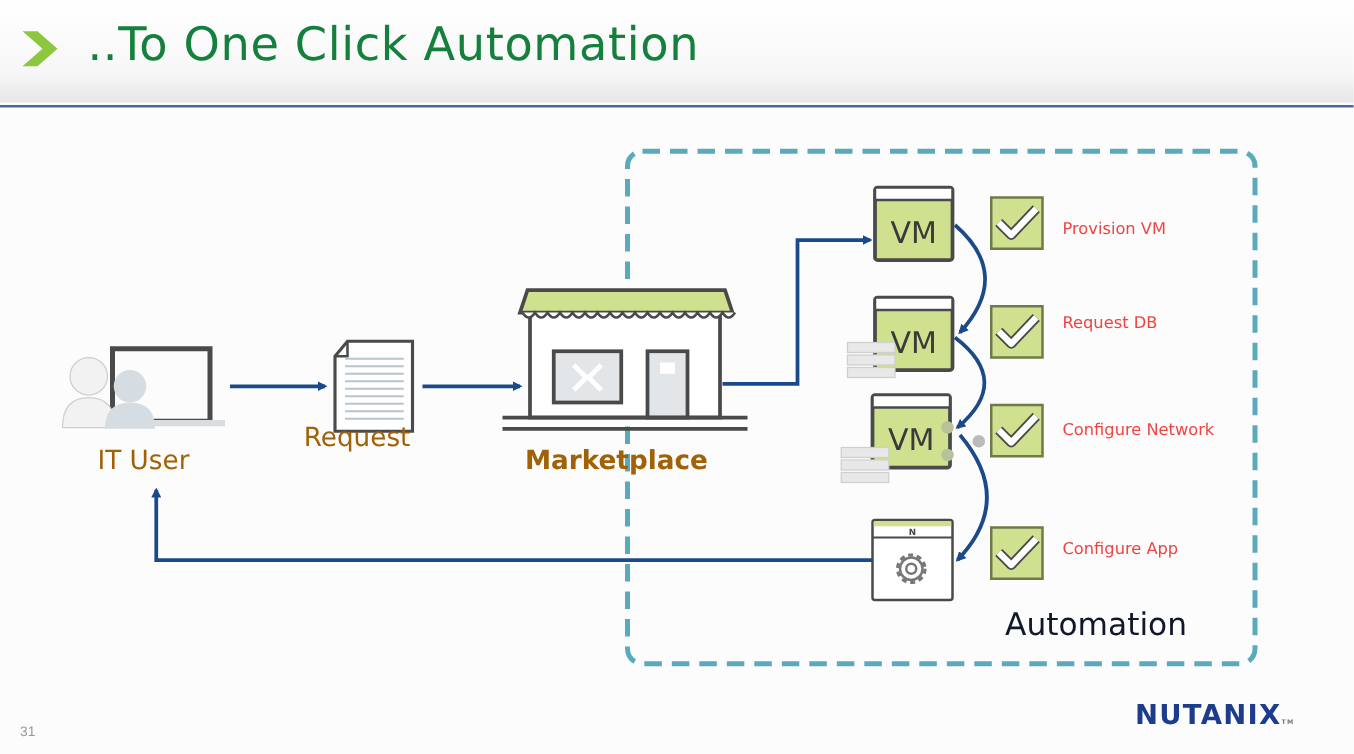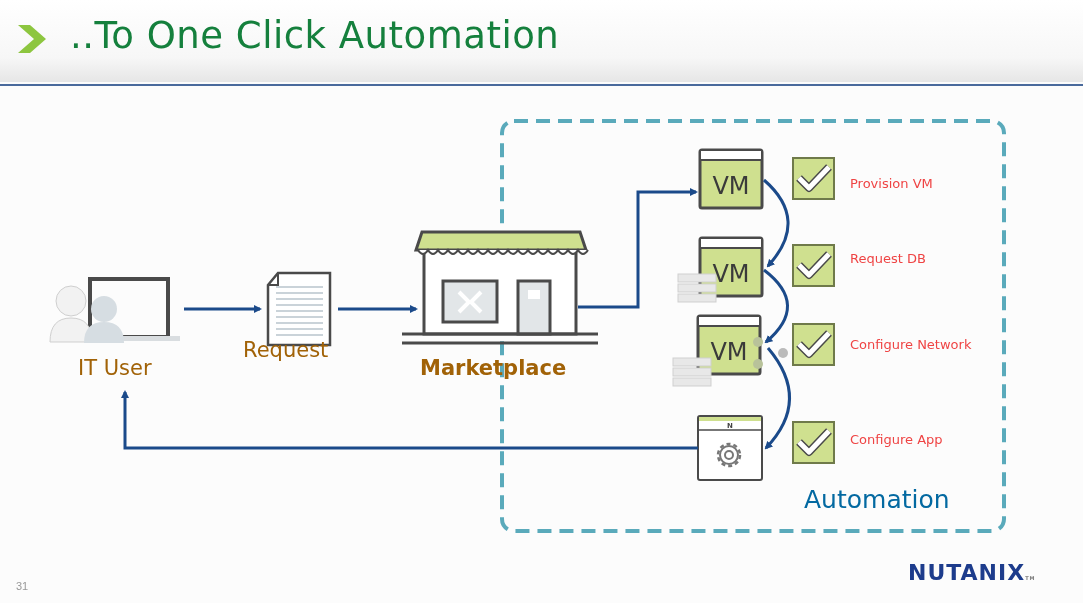--- a/index.html
+++ b/index.html
@@ -4,21 +4,21 @@
 <style>
   html,body{margin:0;padding:0;}
   body{width:1083px;height:603px;position:relative;overflow:hidden;background:#fcfcfc;font-family:"Liberation Sans",sans-serif;}
   .header{position:absolute;left:0;top:0;width:1083px;height:82px;background:linear-gradient(#ffffff 0%,#f7f7f7 70%,#e6e6e6 100%);}
   .header-rule{position:absolute;left:0;top:84px;width:1083px;height:2px;background:#4a6a9c;}
   .chev{position:absolute;left:16px;top:22px;}
   .title{position:absolute;left:70px;top:14px;font-size:37px;color:#15803d;font-family:"DejaVu Sans",sans-serif;letter-spacing:0.5px;}
   svg.diagram{position:absolute;left:0;top:0;}
   .lbl{position:absolute;font-family:"DejaVu Sans",sans-serif;color:#a16207;font-size:21px;}
   .step{position:absolute;font-family:"DejaVu Sans",sans-serif;color:#ef4444;font-size:13px;}
-  .auto{position:absolute;left:804px;top:485px;font-family:"DejaVu Sans",sans-serif;color:#0369a1;font-size:25px;}
+  .auto{position:absolute;left:804px;top:485px;font-family:"DejaVu Sans",sans-serif;color:#0f172a;font-size:25px;}
   .pageno{position:absolute;left:16px;top:580px;font-size:11px;color:#999;}
   .logo{position:absolute;left:908px;top:560px;font-family:"DejaVu Sans",sans-serif;font-weight:bold;font-size:22px;color:#1d3c8c;letter-spacing:1px;}
   .logo .tm{font-size:5px;color:#777;}
 </style>
 </head>
 <body>
 
 <div class="header"></div>
 <div class="header-rule"></div>
 <svg class="chev" width="34" height="34" viewBox="0 0 34 34">

